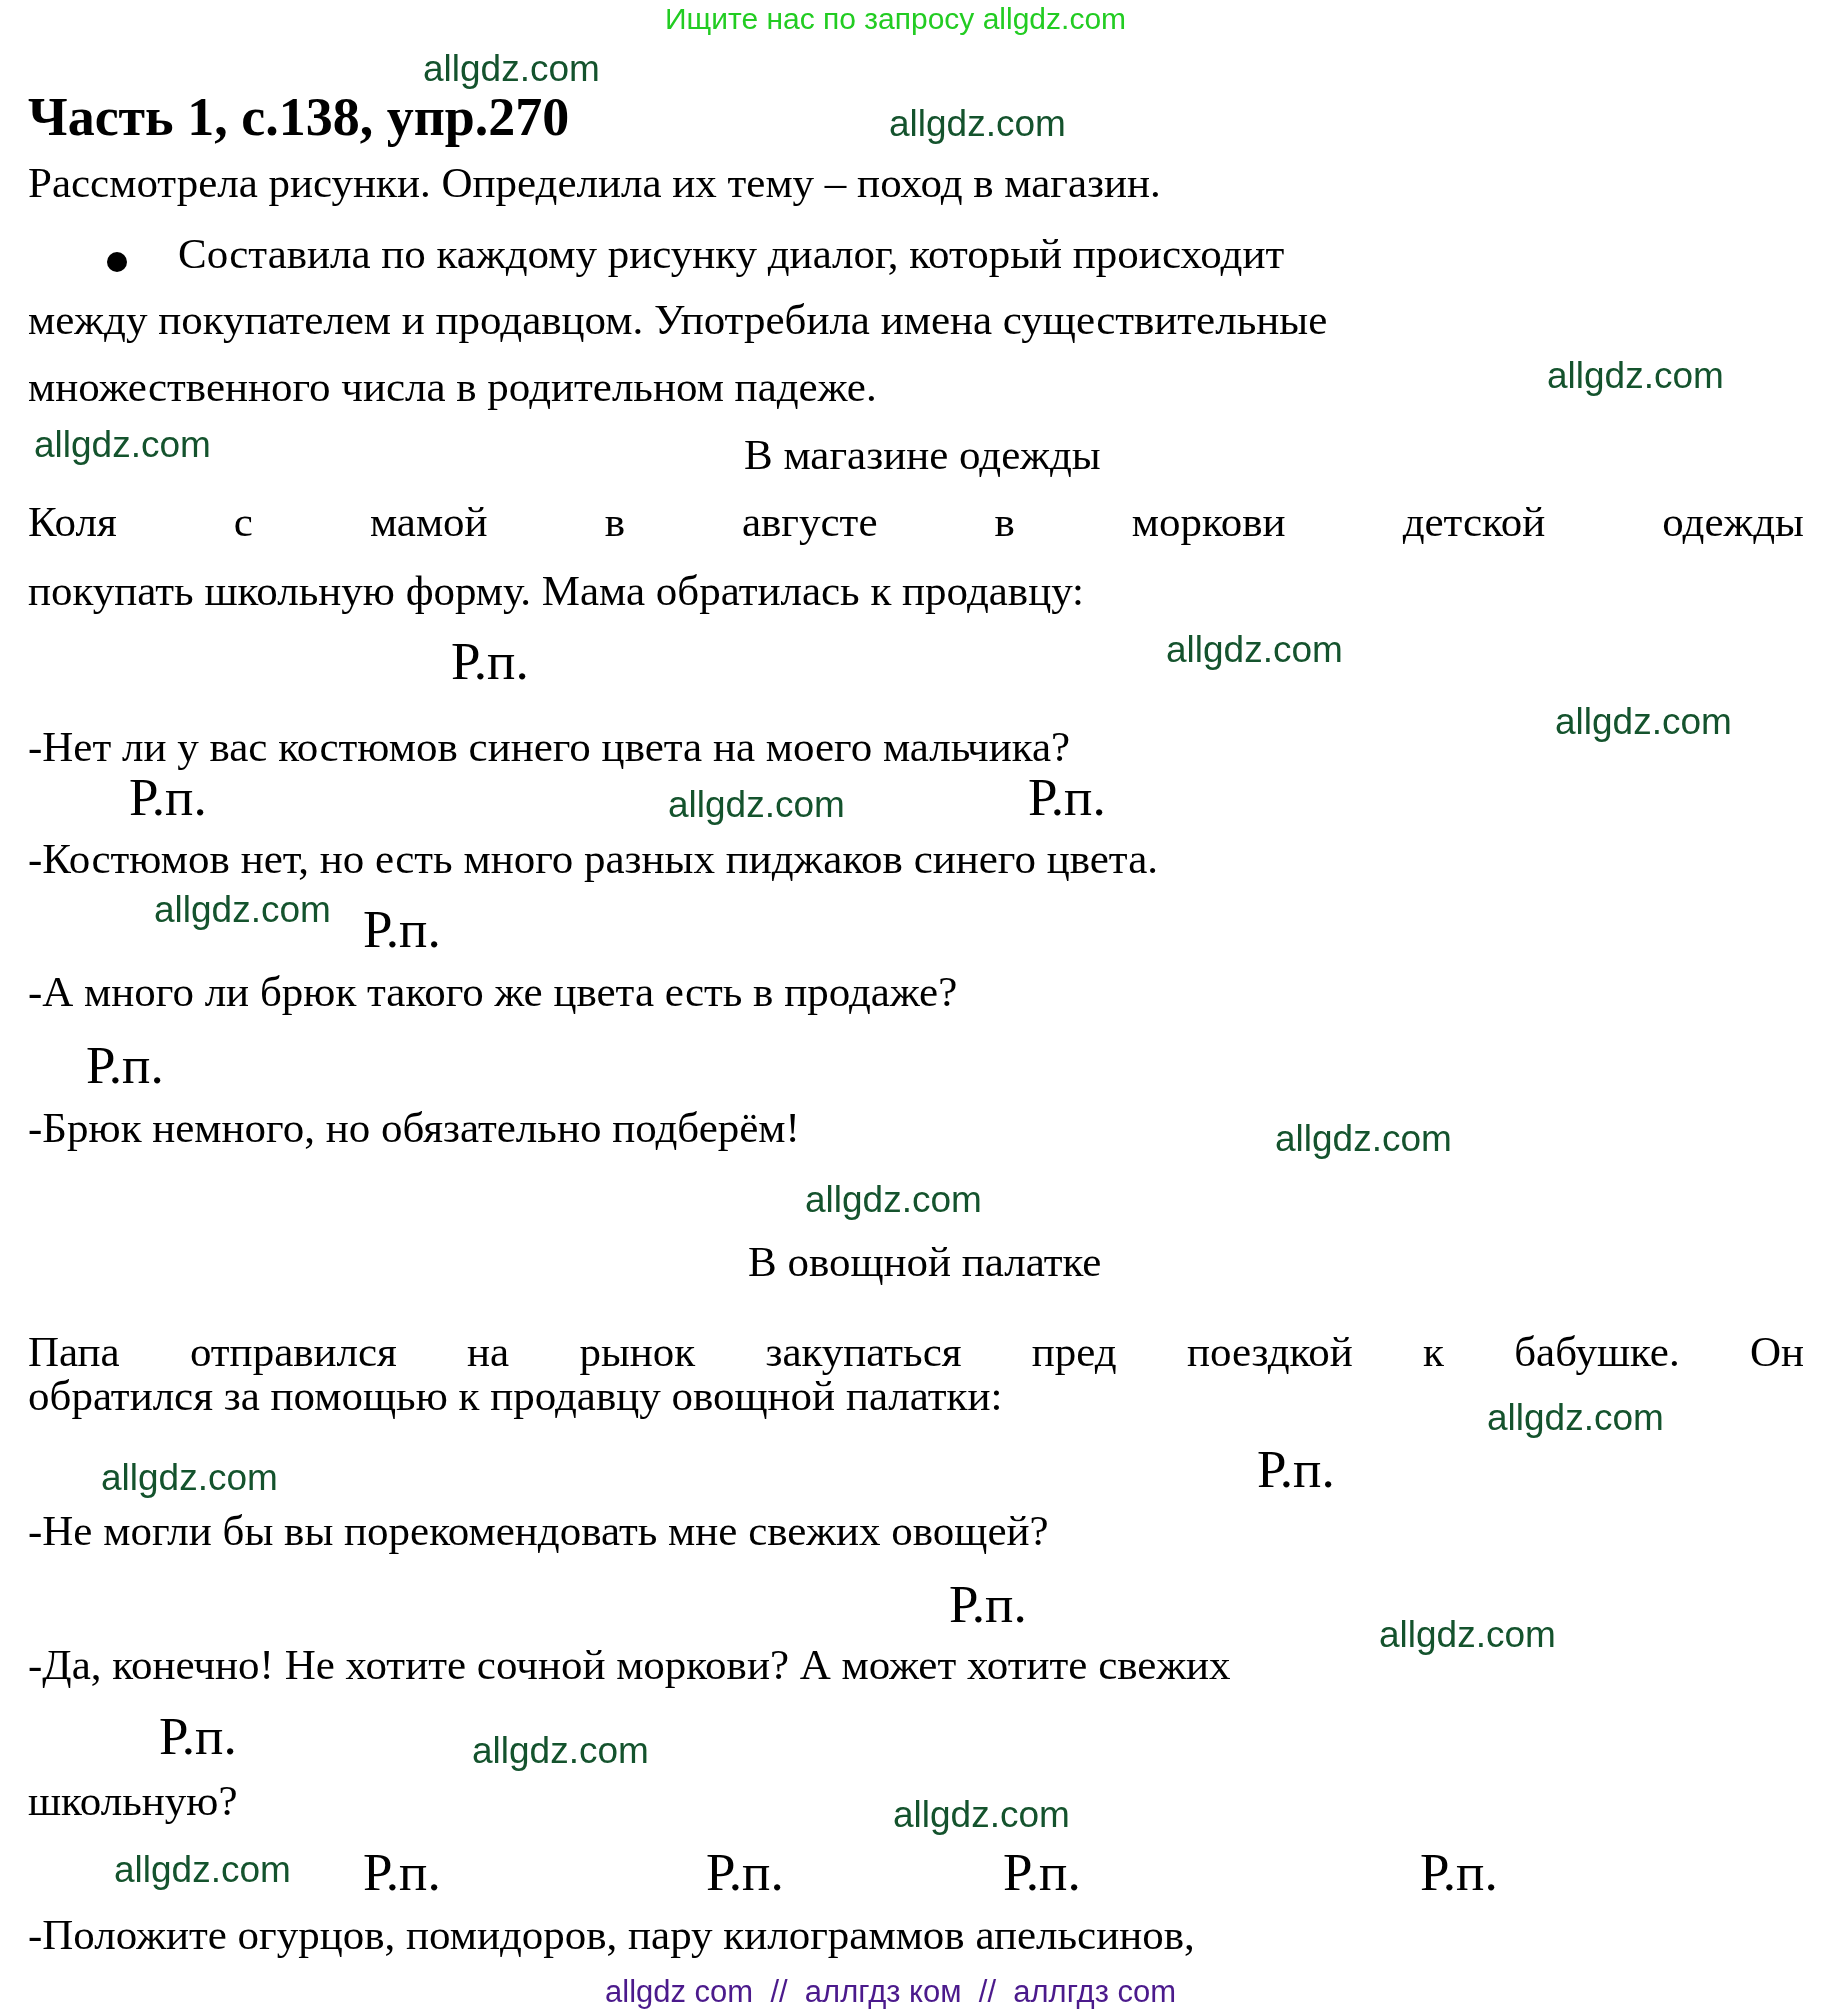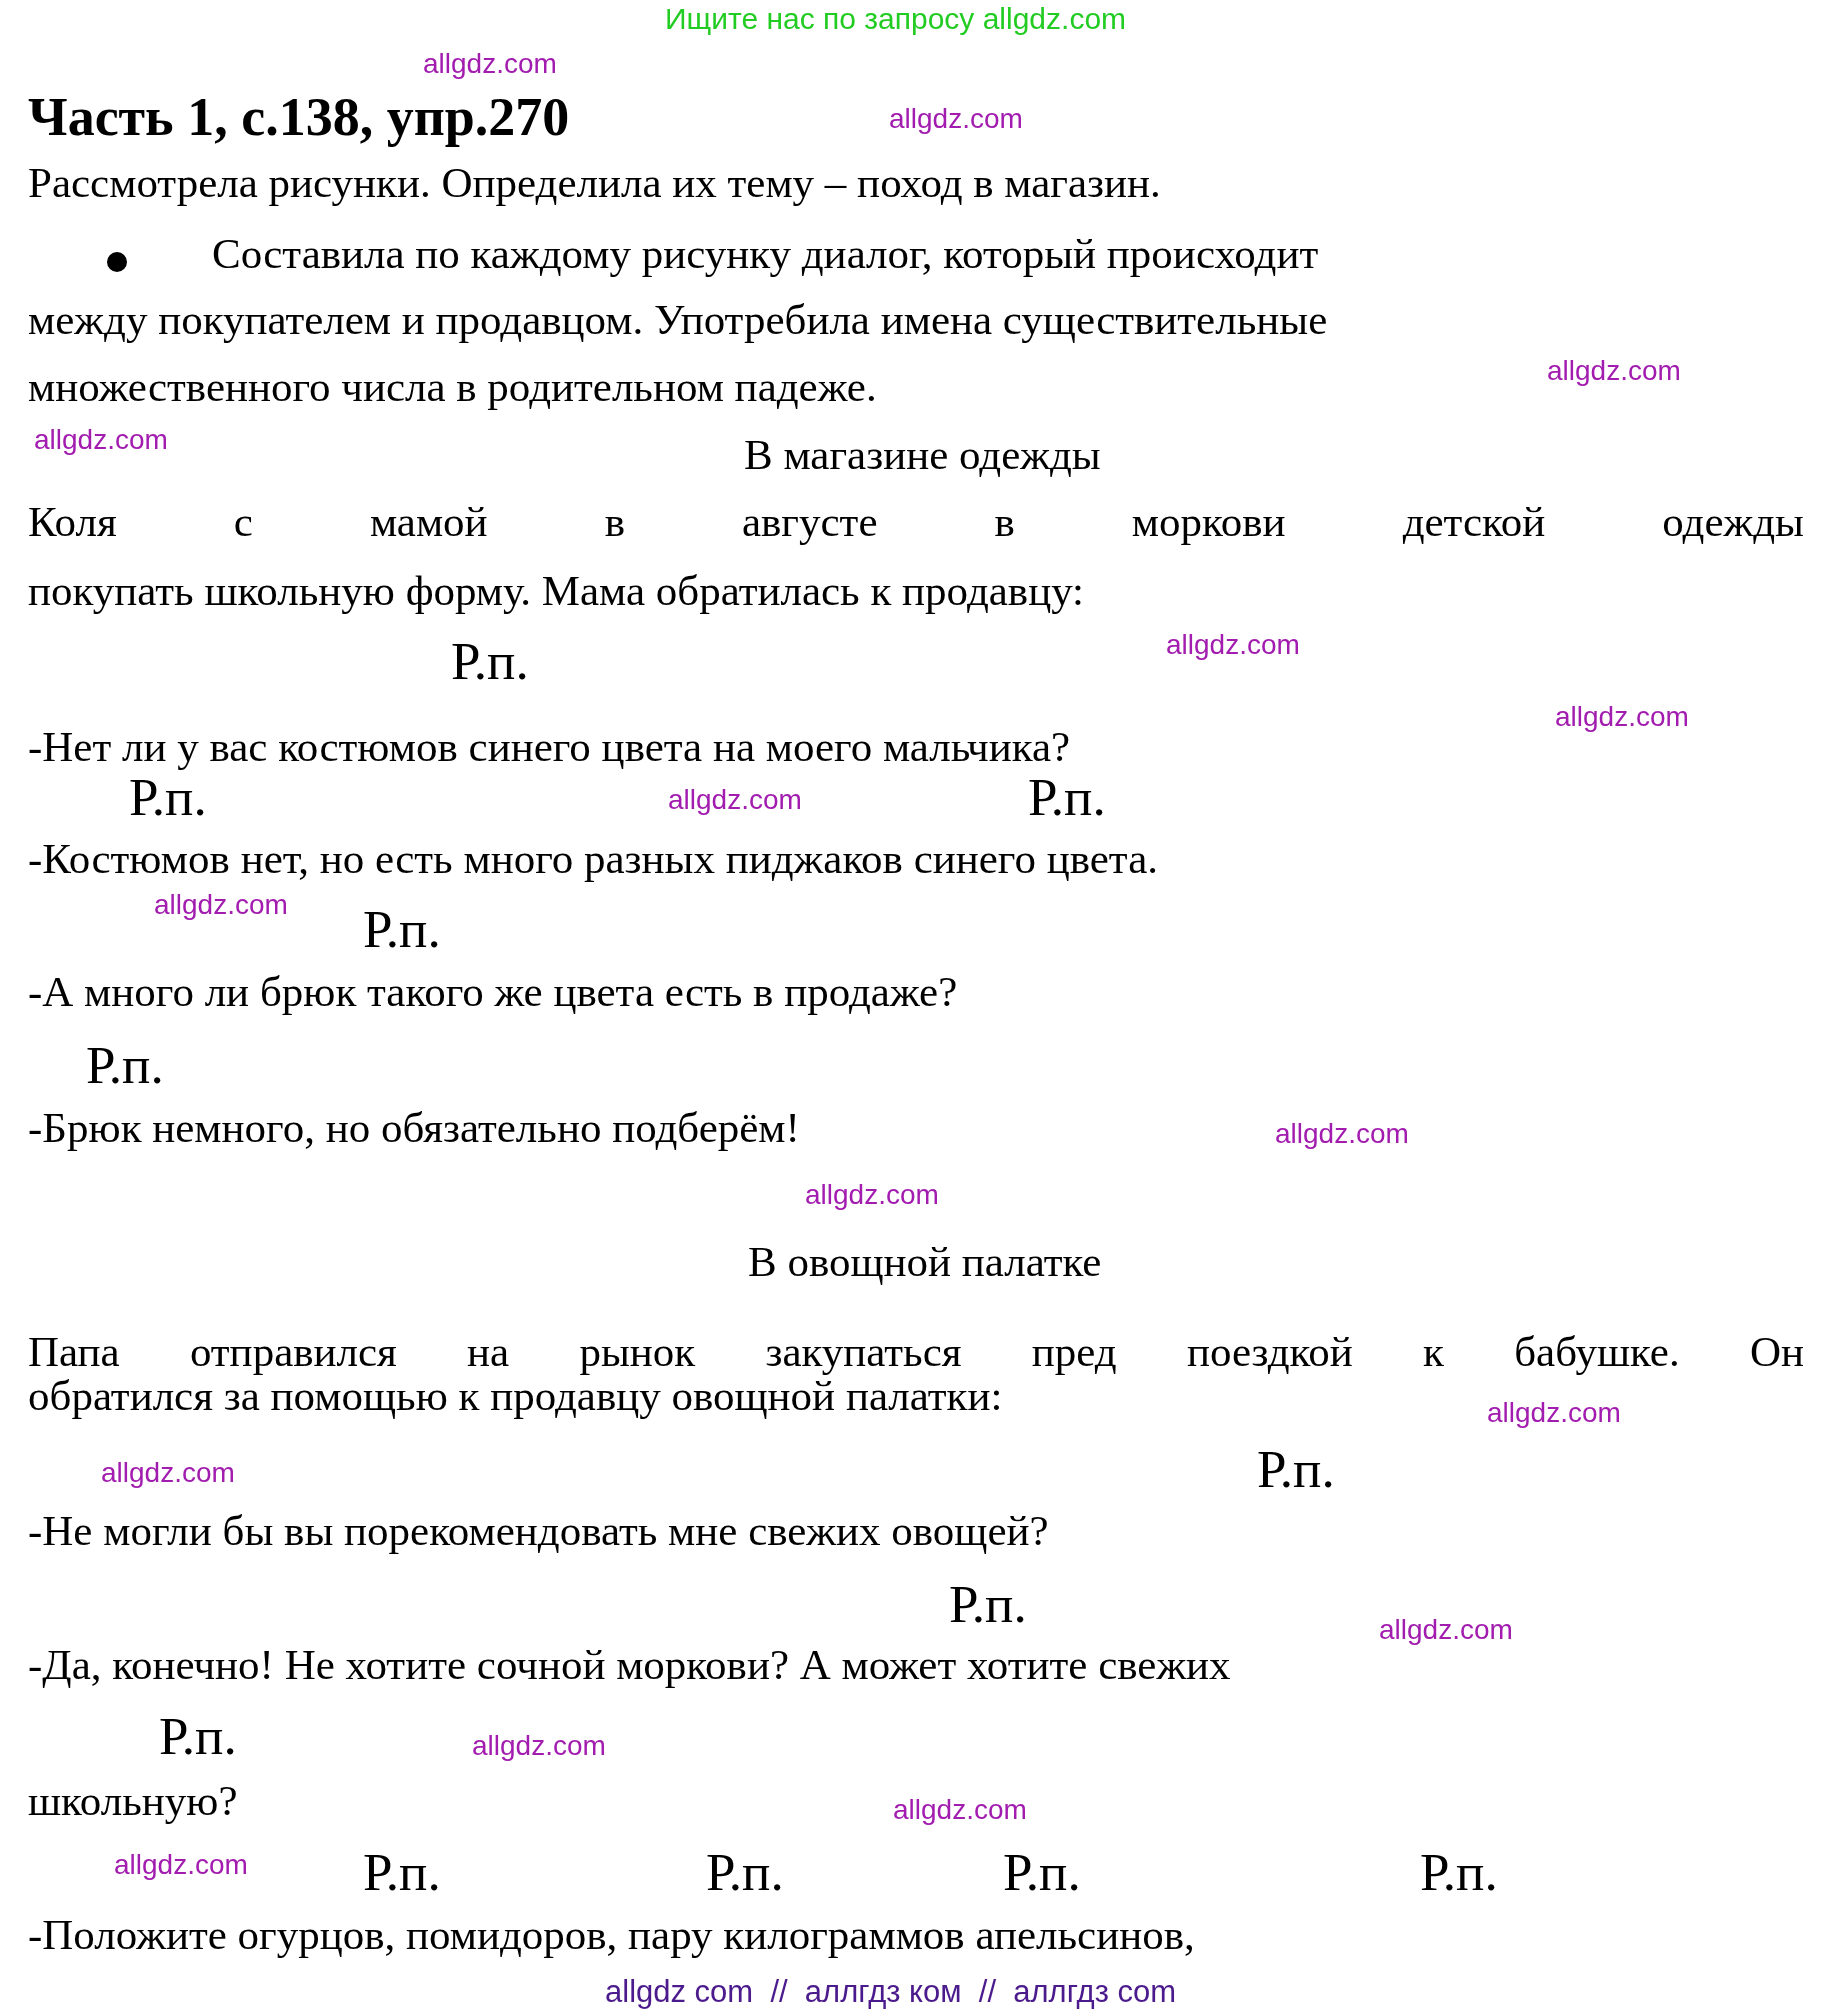--- a/index.html
+++ b/index.html
@@ -2,21 +2,21 @@
 <html><head>
 <meta charset="utf-8">
 <style>
   html, body { margin:0; padding:0; background:#ffffff; }
   body { width:1829px; height:2011px; position:relative; overflow:hidden; }
   .abs { position:absolute; white-space:nowrap; line-height:1; }
   .serif { font-family:"Liberation Serif", "DejaVu Serif", serif; color:#000; }
   .body-text { font-size:43px; }
   .title { font-size:54px; font-weight:bold; }
   .rp { font-size:53px;text-align:right; }
-  .wm { font-family:"Liberation Sans", "DejaVu Sans", sans-serif; font-size:28px; color:#a21caf; }
+  .wm { font-family:"Liberation Sans", "DejaVu Sans", sans-serif; font-size:37px; color:#14532d; }
   .banner { font-family:"Liberation Sans", "DejaVu Sans", sans-serif; font-size:30px; color:#22cc22; }
   .footer { font-family:"Liberation Sans", "DejaVu Sans", sans-serif; font-size:31px; color:#4b1a8c; }
   .justify-line { display:flex; justify-content:space-between; width:1776px; }
   .bullet { display:inline-block; width:20px; height:20px; border-radius:50%; background:#000; }
 </style>
 </head>
 <body>
 
 <div class="abs banner" style="left:665px; top:4px;">Ищите нас по запросу allgdz.com</div>
 
@@ -35,21 +35,21 @@
 <div class="abs wm" style="left:1379px; top:1616px;">allgdz.com</div>
 <div class="abs wm" style="left:472px; top:1732px;">allgdz.com</div>
 <div class="abs wm" style="left:893px; top:1796px;">allgdz.com</div>
 <div class="abs wm" style="left:114px; top:1851px;">allgdz.com</div>
 
 <div class="abs serif title" style="left:28px; top:90px;">Часть 1, с.138, упр.270</div>
 
 <div class="abs serif body-text" style="left:28px; top:161px;">Рассмотрела рисунки. Определила их тему – поход в магазин.</div>
 
 <div class="abs" style="left:107px; top:252px;"><span class="bullet"></span></div>
-<div class="abs serif body-text" style="left:178px; top:232px;margin-left:34px;">Составила по каждому рисунку диалог, который происходит</div>
+<div class="abs serif body-text" style="left:178px; top:232px;">Составила по каждому рисунку диалог, который происходит</div>
 <div class="abs serif body-text" style="left:28px; top:298px;">между покупателем и продавцом. Употребила имена существительные</div>
 <div class="abs serif body-text" style="left:28px; top:365px;">множественного числа в родительном падеже.</div>
 
 <div class="abs serif body-text" style="left:744px; top:433px;">В магазине одежды</div>
 <div class="abs serif body-text justify-line" style="left:28px; top:500px;">
   <span>Коля</span>
   <span>с</span>
   <span>мамой</span>
   <span>в</span>
   <span>августе</span>

